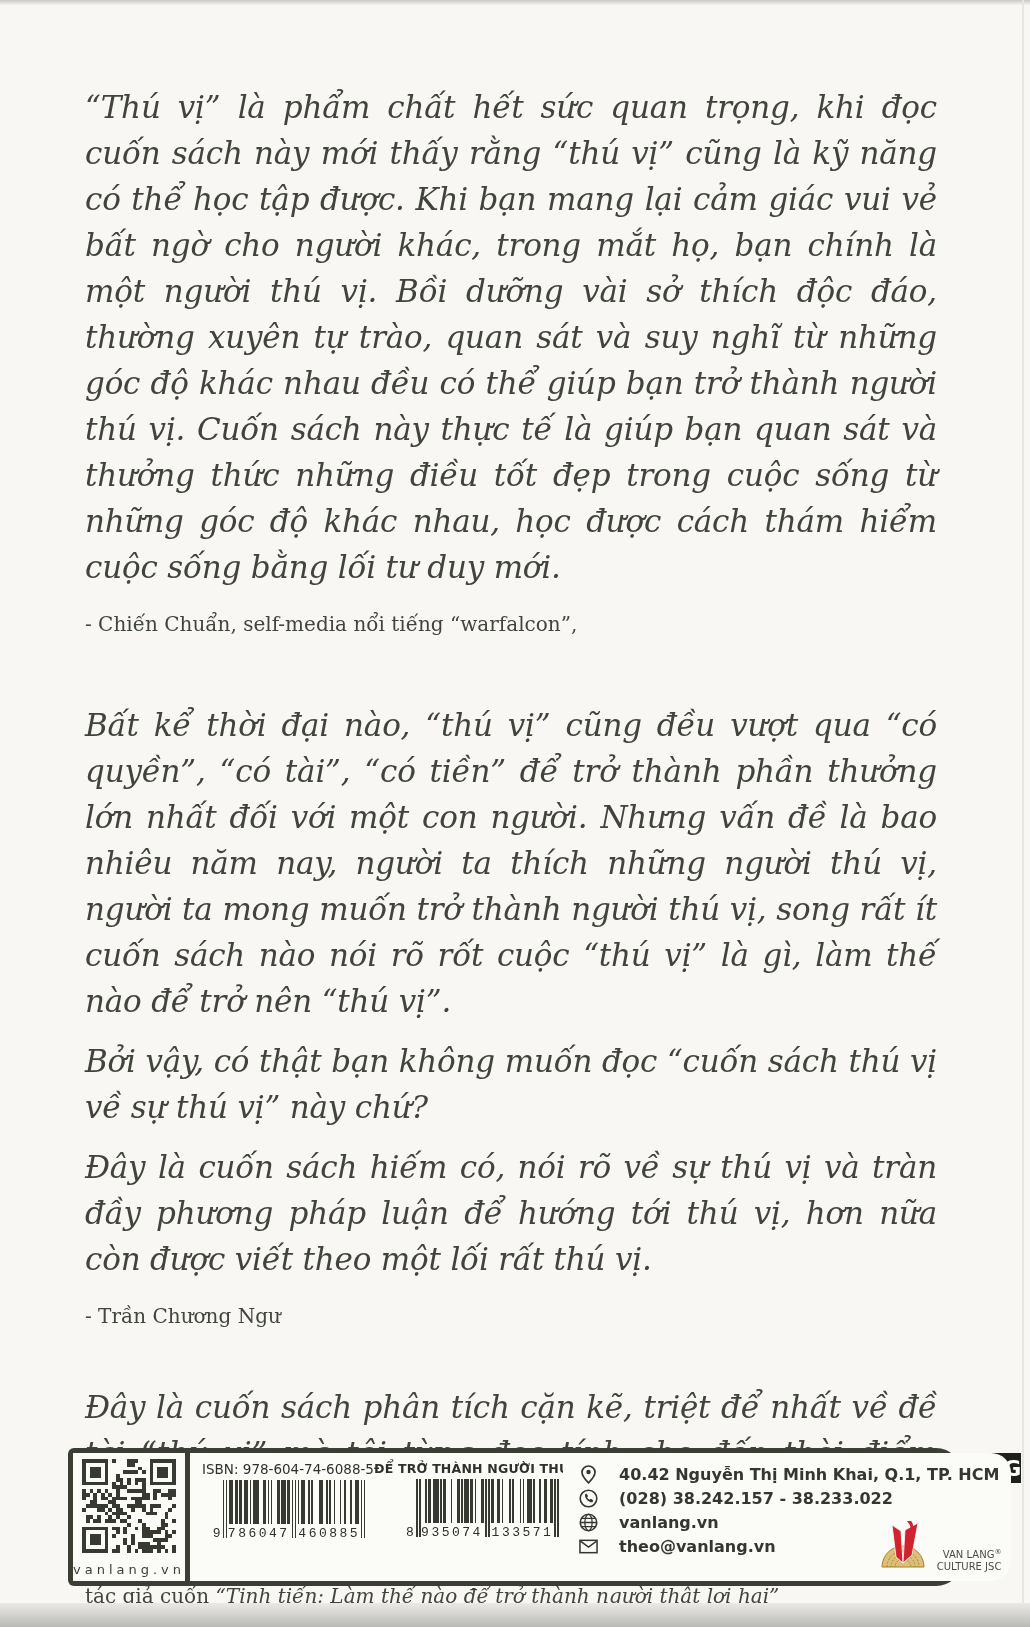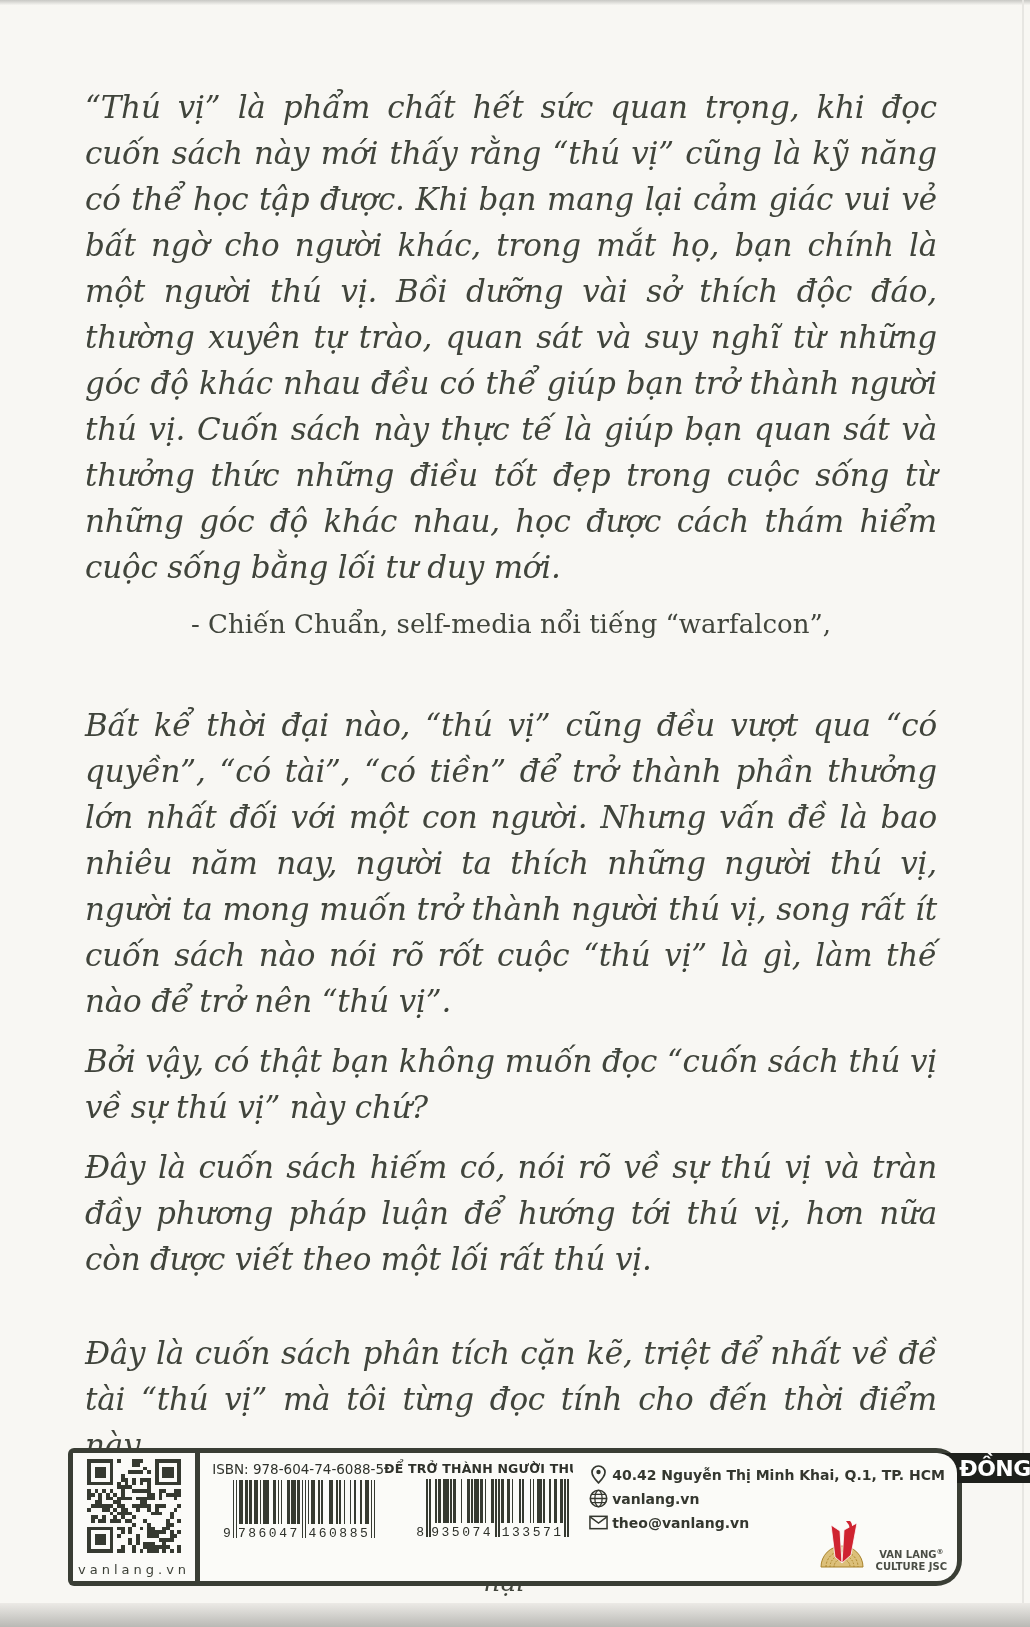--- a/index.html
+++ b/index.html
@@ -14,21 +14,21 @@
   .edge-bottom{position:absolute;left:0;bottom:0;right:0;height:24px;
     background:linear-gradient(#eceae6,#b9b9b5);}
   .edge-right{position:absolute;top:0;bottom:0;right:6px;width:2px;background:#e7e6e2;}
 
   
   .text-col{position:absolute;left:85px;top:84px;width:852px;color:#40443b;}
   .quote p{
     font-style:italic;font-size:31px;line-height:46px;margin:0 0 14px;
     text-align:justify;letter-spacing:-0.2px;
   }
-  .attr{font-style:normal;font-size:26px;line-height:40px;text-align:center;color:#41453c;}
+  .attr{font-style:normal;font-size:20px;line-height:40px;text-align:left;color:#41453c;}
   .attr-block{margin-top:6px;}
   .gap-lg{margin-top:58px;}
   .gap-md{margin-top:48px;}
   .attr .it{font-style:italic;}
 
   
   .footer-band{
     position:absolute;left:68px;top:1448px;width:894px;height:138px;
     background:var(--band,#3a3e35);border-radius:6px 26px 26px 6px;
     display:flex;gap:5px;padding:5px;box-sizing:border-box;
@@ -59,26 +59,26 @@
     background:repeating-linear-gradient(45deg,#9fa19c 0 2px,#c0c2bd 2px 5px);}
   .strip-gold{width:42px;background:var(--gold,#bd9232);}
   .strip-price{flex:1;background:var(--price-bg,#1e201c);color:#ffffff;
     font-family:"DejaVu Sans",sans-serif;font-weight:bold;font-size:22px;
     display:flex;align-items:center;justify-content:center;white-space:nowrap;
     letter-spacing:-0.5px;}
 
   .contact-box{flex:1;background:#fbfbf8;border-radius:4px 20px 20px 4px;
     position:relative;padding:12px 12px 6px 16px;box-sizing:border-box;
     font-family:"DejaVu Sans",sans-serif;color:#34372f;}
-  .c-line{display:flex;align-items:center;gap:4px;margin-bottom:5px;
-    font-weight:bold;font-size:14px;white-space:nowrap;text-align:center;}
+  .c-line{display:flex;align-items:center;gap:21px;margin-bottom:5px;
+    font-weight:bold;font-size:16px;white-space:nowrap;text-align:center;}
   .c-icon{flex:none;width:19px;height:19px;display:flex;align-items:center;justify-content:center;}
   .c-icon svg{display:block;}
   .logo{position:absolute;right:10px;bottom:8px;display:flex;align-items:flex-end;gap:5px;}
-  .logo-text{font-size:10px;font-weight:bold;color:#4a4d45;line-height:1.2;text-align:center;}
+  .logo-text{font-size:10px;font-weight:normal;color:#4a4d45;line-height:1.2;text-align:right;}
   .logo-text sup{font-size:7px;}
 </style>
 </head>
 <body style="--ink: #363a31; --band: #3a3e35; --gold: #bd9232; --price-bg: #1e201c;">
 
 <div class="edge-top"></div>
 <div class="edge-right"></div>
 
 <div class="text-col">
 
@@ -86,20 +86,23 @@
     <p>“Thú vị” là phẩm chất hết sức quan trọng, khi đọc cuốn sách này mới thấy rằng “thú vị” cũng là kỹ năng có thể học tập được. Khi bạn mang lại cảm giác vui vẻ bất ngờ cho người khác, trong mắt họ, bạn chính là một người thú vị. Bồi dưỡng vài sở thích độc đáo, thường xuyên tự trào, quan sát và suy nghĩ từ những góc độ khác nhau đều có thể giúp bạn trở thành người thú vị. Cuốn sách này thực tế là giúp bạn quan sát và thưởng thức những điều tốt đẹp trong cuộc sống từ những góc độ khác nhau, học được cách thám hiểm cuộc sống bằng lối tư duy mới.</p>
     <div class="attr attr-block">
       <div>- Chiến Chuẩn, self-media nổi tiếng “warfalcon”,</div>
     </div>
   </div>
 
   <div class="quote gap-lg">
     <p>Bất kể thời đại nào, “thú vị” cũng đều vượt qua “có quyền”, “có tài”, “có tiền” để trở thành phần thưởng lớn nhất đối với một con người. Nhưng vấn đề là bao nhiêu năm nay, người ta thích những người thú vị, người ta mong muốn trở thành người thú vị, song rất ít cuốn sách nào nói rõ rốt cuộc “thú vị” là gì, làm thế nào để trở nên “thú vị”.</p>
     <p>Bởi vậy, có thật bạn không muốn đọc “cuốn sách thú vị về sự thú vị” này chứ?</p>
     <p>Đây là cuốn sách hiếm có, nói rõ về sự thú vị và tràn đầy phương pháp luận để hướng tới thú vị, hơn nữa còn được viết theo một lối rất thú vị.</p>
+    <div class="attr attr-block">
+      <div>- Trần Chương Ngư</div>
+    </div>
   </div>
 
   <div class="quote gap-md">
     <p>Đây là cuốn sách phân tích cặn kẽ, triệt để nhất về đề tài “thú vị” mà tôi từng đọc tính cho đến thời điểm này.</p>
     <div class="attr attr-block">
       <div>- Lý Nhưng,</div>
       <div><span>tác giả cuốn </span><span class="it">“Tinh tiến: Làm thế nào để trở thành người thật lợi hại”</span></div>
     </div>
   </div>
 
@@ -892,20 +895,29 @@
 
   <div class="contact-box">
     <div class="c-line">
       <span class="c-icon">
         <svg width="17" height="19" viewBox="0 0 17 19">
             <path d="M8.5 1C4.9 1 2 3.8 2 7.2c0 4.1 6.5 10.6 6.5 10.6S15 11.3 15 7.2C15 3.8 12.1 1 8.5 1z" fill="none" stroke="#34372f" stroke-width="1.7"></path>
             <circle cx="8.5" cy="7" r="2.2" fill="#34372f"></circle>
           </svg>
       </span>
       <span>40.42 Nguyễn Thị Minh Khai, Q.1, TP. HCM</span>
+    </div>
+    <div class="c-line">
+      <span class="c-icon">
+        <svg width="19" height="19" viewBox="0 0 19 19">
+            <circle cx="9.5" cy="9.5" r="8.3" fill="none" stroke="#34372f" stroke-width="1.6"></circle>
+            <path d="M6.2 5.2c.6-.6 1.3-.6 1.7 0l.9 1.2c.3.5.2 1-.2 1.4l-.5.5c.4 1 1.5 2.1 2.5 2.5l.5-.5c.4-.4.9-.5 1.4-.2l1.2.9c.6.4.6 1.1 0 1.7-.9.9-2.6.8-4.6-.9-2-1.7-3.8-4.5-2.9-6.6z" fill="#34372f"></path>
+          </svg>
+      </span>
+      <span>(028) 38.242.157 - 38.233.022</span>
     </div>
     <div class="c-line">
       <span class="c-icon">
         <svg width="19" height="19" viewBox="0 0 19 19">
             <circle cx="9.5" cy="9.5" r="8.2" fill="none" stroke="#34372f" stroke-width="1.6"></circle>
             <ellipse cx="9.5" cy="9.5" rx="3.6" ry="8.2" fill="none" stroke="#34372f" stroke-width="1.3"></ellipse>
             <path d="M1.3 9.5h16.4M2.3 5.3h14.4M2.3 13.7h14.4" stroke="#34372f" stroke-width="1.3" fill="none"></path>
           </svg>
       </span>
       <span>vanlang.vn</span>

